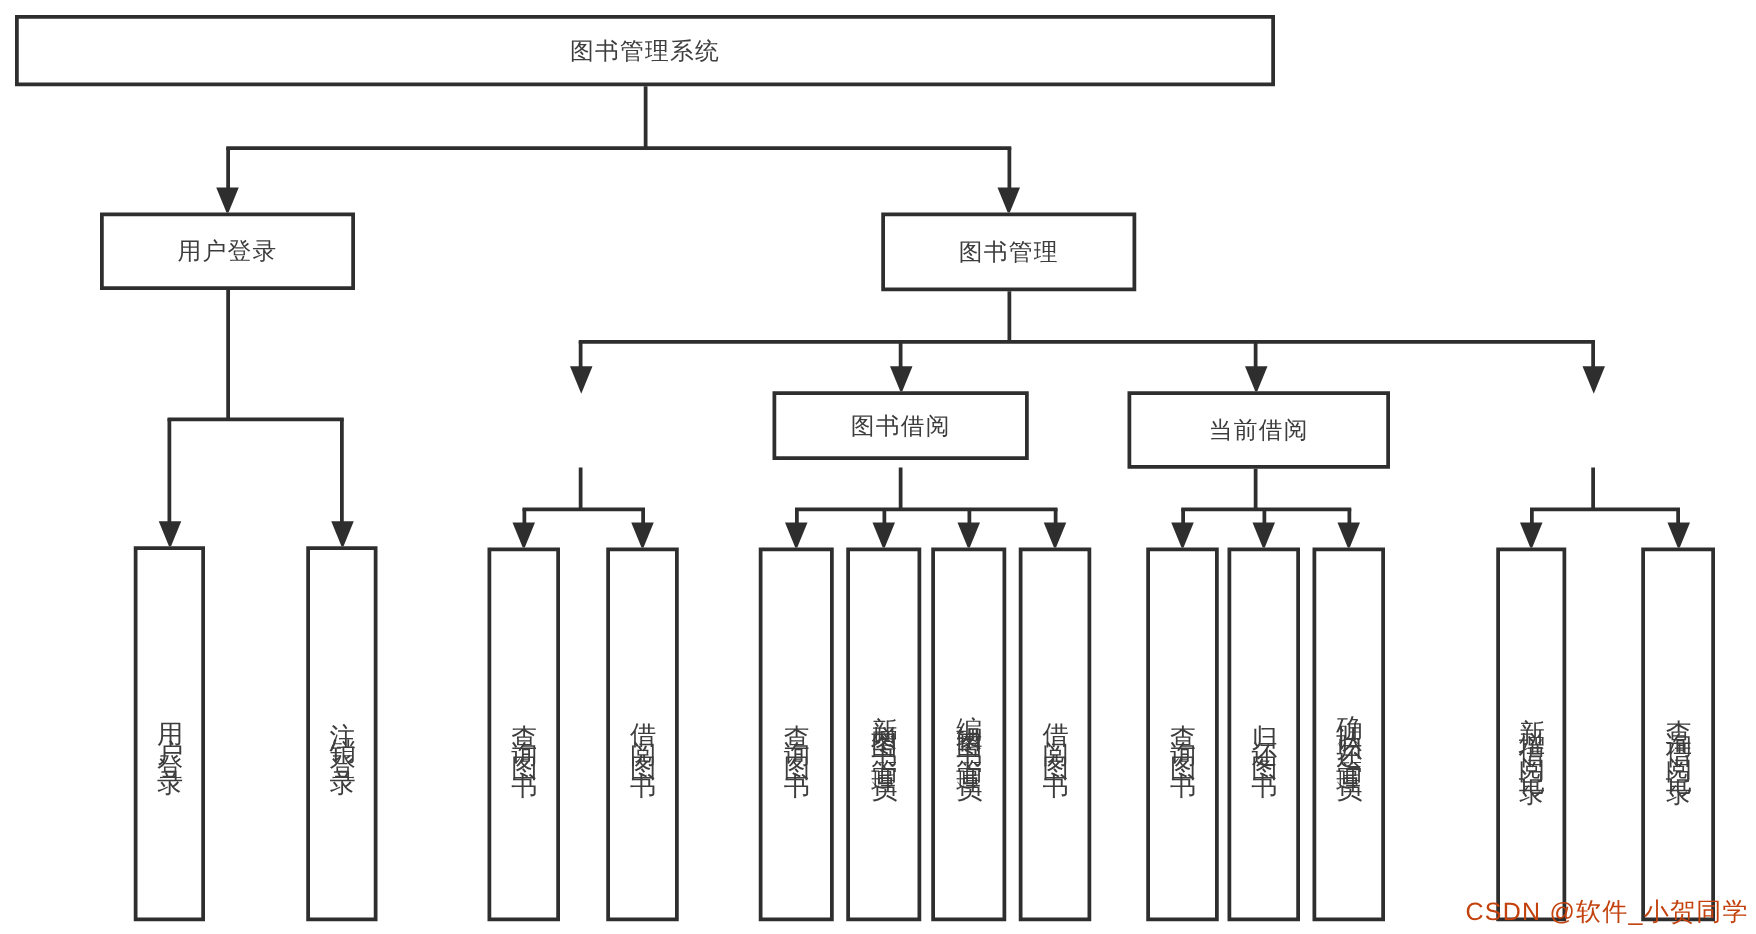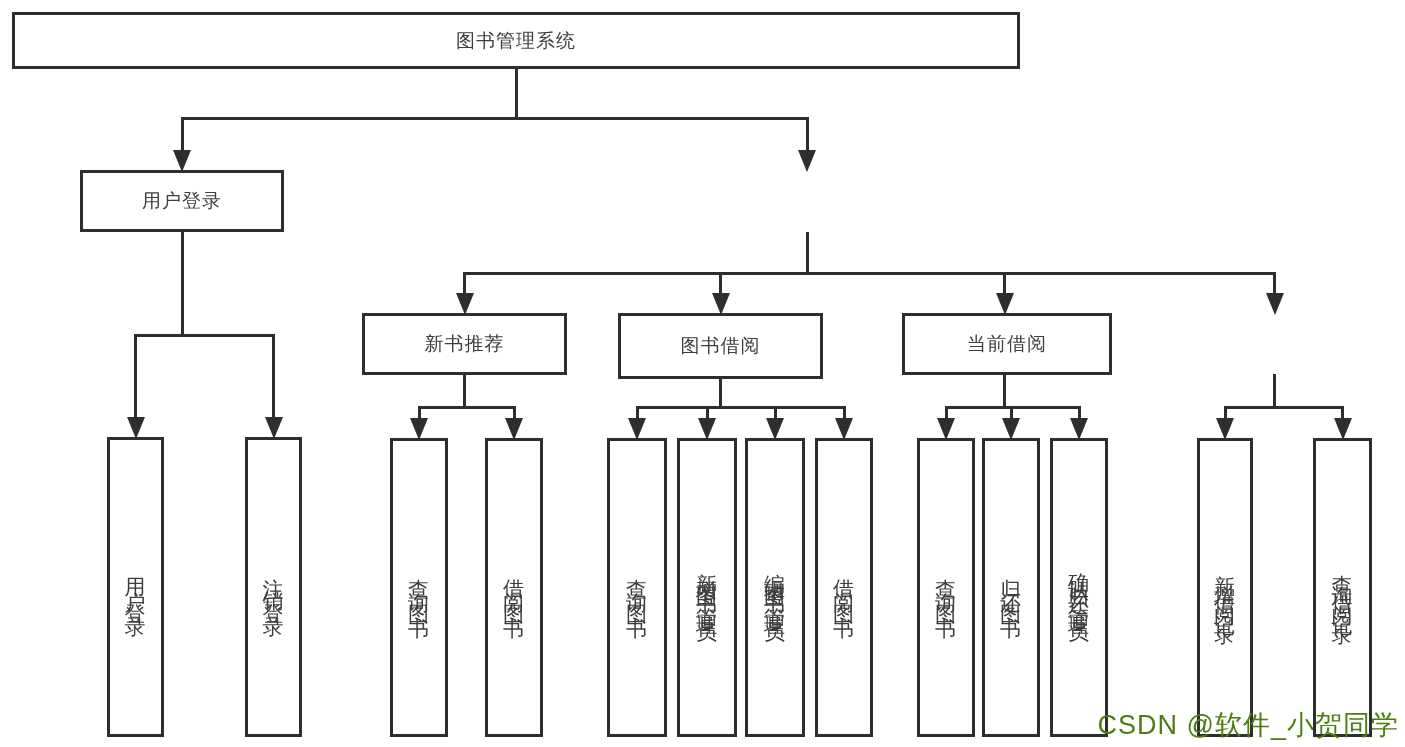--- a/index.html
+++ b/index.html
@@ -52,41 +52,41 @@
     height: 0;
     border-left: 9px solid transparent;
     border-right: 9px solid transparent;
     border-top: 22px solid #2e2e2e;
     z-index: 1;
   }
   .watermark {
     position: absolute;
     right: 6px;
     bottom: 4px;
-    font-size: 27px;
-    color: #4d7c0f;
+    font-size: 20px;
+    color: #c2410c;
     letter-spacing: 1px;
     z-index: 3;
   }
 </style>
 </head>
 <body>
 
 <div id="canvas">
   <div class="watermark">CSDN @软件_小贺同学</div>
 <div class="node horiz" style="left: 12px; top: 12px; width: 1008px; height: 57px;">
       <span class="label">图书管理系统</span>
     </div>
     <div class="node horiz" style="left: 80px; top: 170px; width: 204px; height: 62px;">
       <span class="label">用户登录</span>
     </div>
-    <div class="node horiz" style="left: 362px; top: 313px; width: 205px; height: 62px;">
-      <span class="label">新书推荐</span>
+    <div class="node horiz" style="left: 705px; top: 170px; width: 204px; height: 63px;">
+      <span class="label">图书管理</span>
     </div>
-    <div class="node horiz" style="left: 618px; top: 313px; width: 205px; height: 66px;">
+    <div class="node horiz" style="left: 618px; top: 313px; width: 205px; height: 55px;">
       <span class="label">图书借阅</span>
     </div>
     <div class="node horiz" style="left: 902px; top: 313px; width: 210px; height: 62px;">
       <span class="label">当前借阅</span>
     </div>
     <div class="node vert sp-wide" style="left: 107px; top: 437px; width: 57px; height: 300px;">
       <span class="label">用户登录</span>
     </div>
     <div class="node vert sp-wide" style="left: 245px; top: 437px; width: 57px; height: 300px;">
       <span class="label">注销登录</span>

